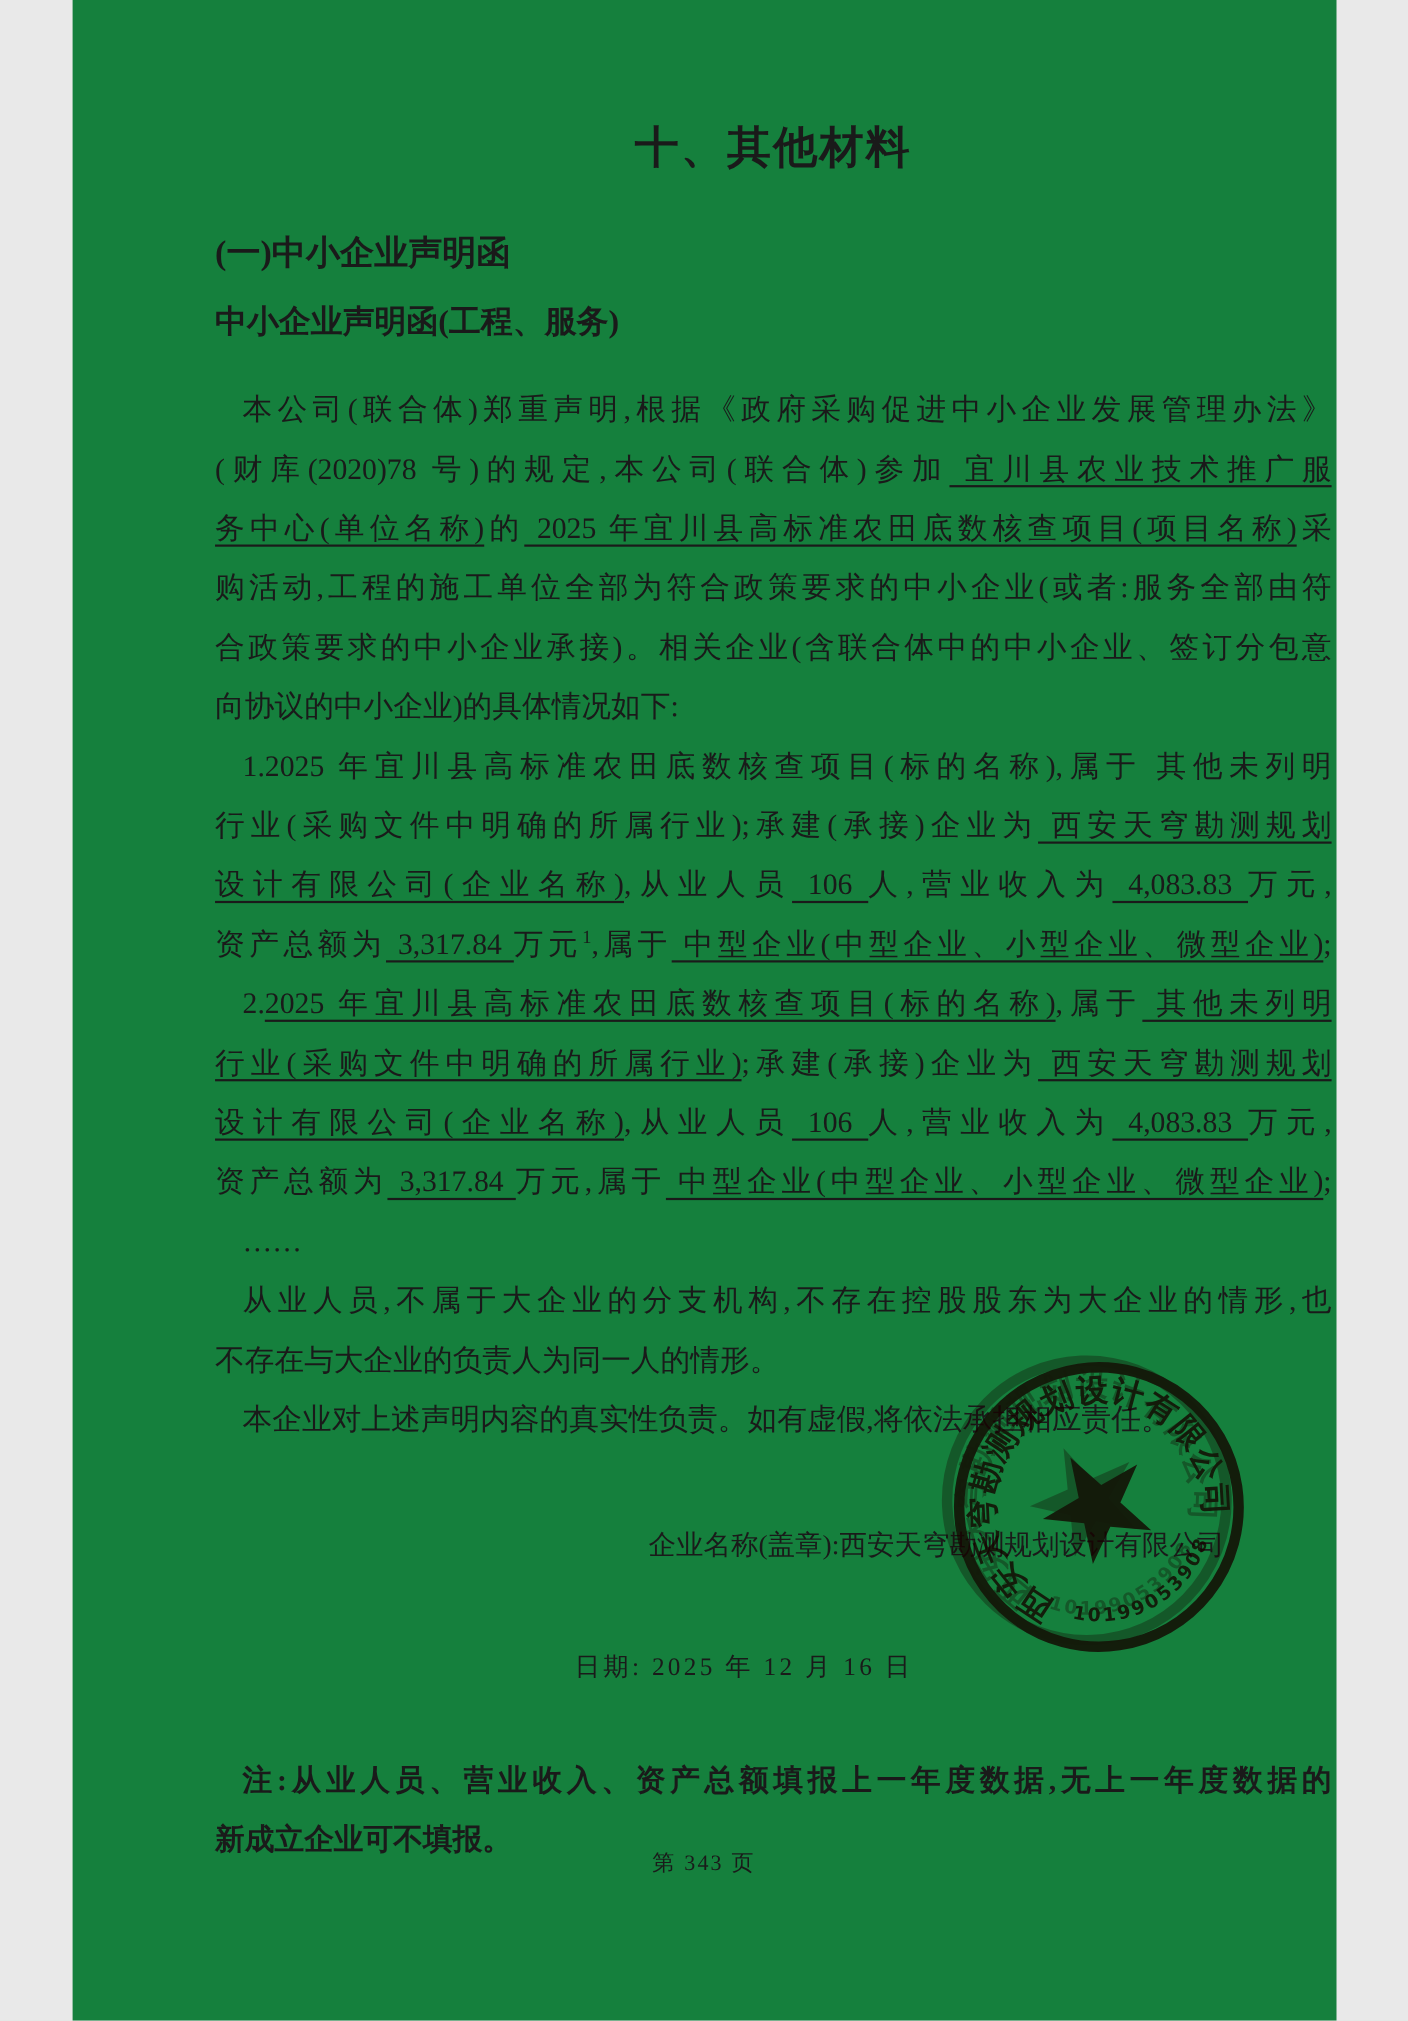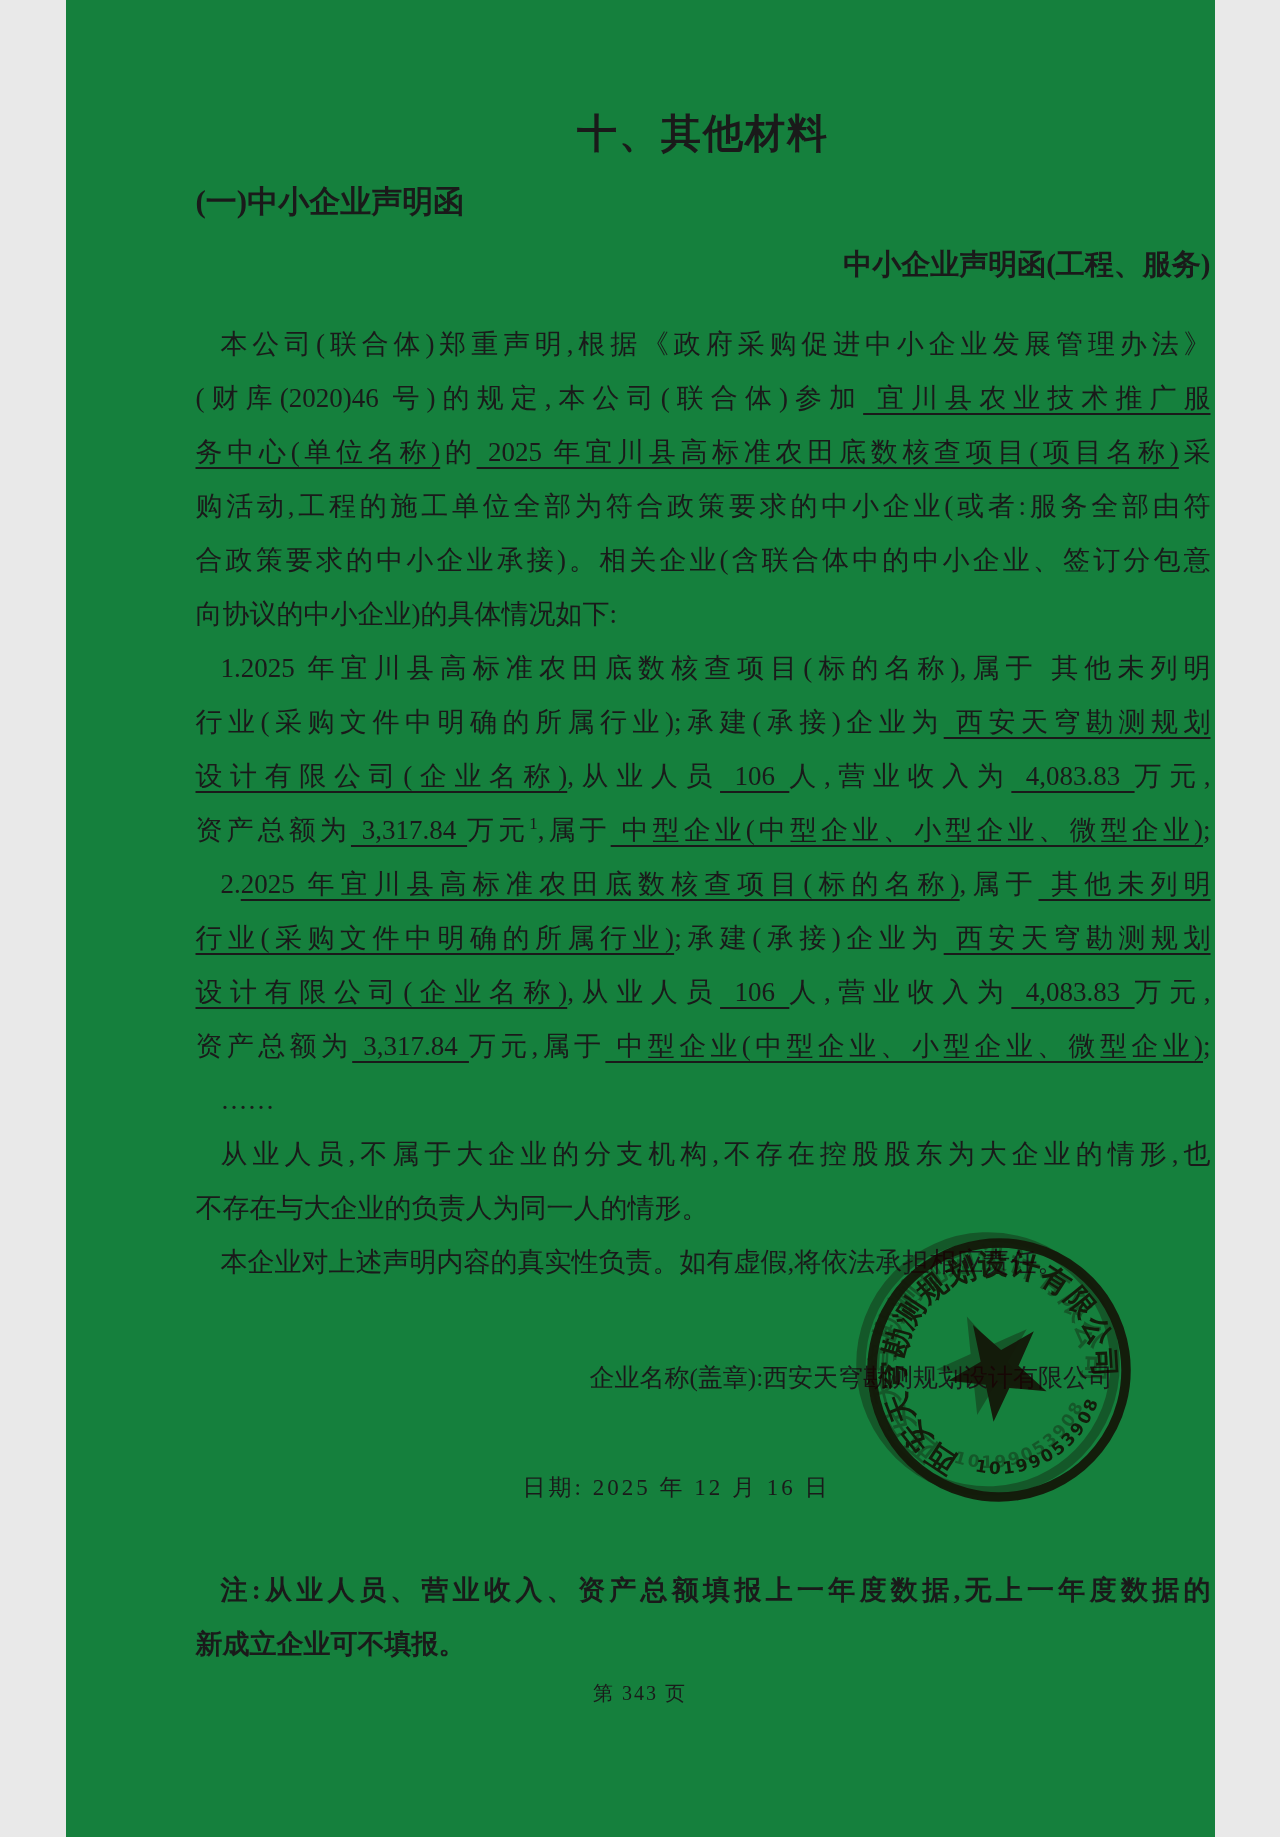--- a/index.html
+++ b/index.html
@@ -8,22 +8,22 @@
     width:1112px; height:1837px;
     margin:0 auto;
     background:#15803d;
     font-family:"Liberation Serif","DejaVu Serif",serif;
     color:#1a1a1a;
     overflow:hidden;
     padding-left:37px;
   }
   .content { position:absolute; left:130px; top:0; width:1015px; }
   .doc-title { margin-top:106px; text-align:center; font-size:40px; font-weight:bold; letter-spacing:2px; }
-  .section-heading { margin-top:20px; font-size:31px; font-weight:bold; }
-  .doc-subtitle { margin-top:22px; text-align:right; font-size:29px; font-weight:bold; }
+  .section-heading { margin-top:48px; font-size:31px; font-weight:bold; }
+  .doc-subtitle { margin-top:22px; text-align:left; font-size:29px; font-weight:bold; }
   .doc-body { margin-top:32px; font-size:27px; }
   .line { line-height:54px; text-align:left; }
   .line.fill { text-align:justify; text-align-last:justify; }
   .line.indent { text-indent:25px; }
   .u { text-decoration:underline; text-underline-offset:6px; text-decoration-thickness:1.5px; }
   sup { font-size:0.62em; vertical-align:super; line-height:0; }
   .sig-line { margin-top:62px; padding-left:394px; font-size:25px; line-height:54px; }
   .date-line { margin-top:56px; padding-left:327px; font-size:23px; line-height:54px; letter-spacing:3px; }
   .note-block { margin-top:48px; font-size:27px;font-weight:bold; }
   .page-footer { position:absolute; left:0; top:1680px; width:100%; text-align:center; font-size:20px; letter-spacing:2px; }
@@ -39,21 +39,21 @@
   <div class="content">
 
     <div class="doc-title">十、其他材料</div>
 
     <div class="section-heading">(一)中小企业声明函</div>
 
     <div class="doc-subtitle">中小企业声明函(工程、服务)</div>
 
     <div class="doc-body">
         <div class="line indent fill"><span>本公司(联合体)郑重声明,根据《政府采购促进中小企业发展管理办法》</span></div>
-        <div class="line fill"><span>(财库(2020)46 号)的规定,本公司(联合体)参加</span><span class="u"> 宜川县农业技术推广服</span></div>
+        <div class="line fill"><span>(财库(2020)78 号)的规定,本公司(联合体)参加</span><span class="u"> 宜川县农业技术推广服</span></div>
         <div class="line fill"><span class="u">务中心(单位名称)</span><span>的</span><span class="u"> 2025 年宜川县高标准农田底数核查项目(项目名称)</span><span>采</span></div>
         <div class="line fill"><span>购活动,工程的施工单位全部为符合政策要求的中小企业(或者:服务全部由符</span></div>
         <div class="line fill"><span>合政策要求的中小企业承接)。相关企业(含联合体中的中小企业、签订分包意</span></div>
         <div class="line"><span>向协议的中小企业)的具体情况如下:</span></div>
         <div class="line indent fill"><span>1.2025 年宜川县高标准农田底数核查项目(标的名称),属于 其他未列明</span></div>
         <div class="line fill"><span>行业(采购文件中明确的所属行业);承建(承接)企业为</span><span class="u"> 西安天穹勘测规划</span></div>
         <div class="line fill"><span class="u">设计有限公司(企业名称)</span><span>,从业人员</span><span class="u"> 106 </span><span>人,营业收入为</span><span class="u"> 4,083.83 </span><span>万元,</span></div>
         <div class="line fill"><span>资产总额为</span><span class="u"> 3,317.84 </span><span>万元</span><sup>1</sup><span>,属于</span><span class="u"> 中型企业(中型企业、小型企业、微型企业)</span><span>;</span></div>
         <div class="line indent fill"><span>2.</span><span class="u">2025 年宜川县高标准农田底数核查项目(标的名称)</span><span>,属于</span><span class="u"> 其他未列明</span></div>
         <div class="line fill"><span class="u">行业(采购文件中明确的所属行业)</span><span>;承建(承接)企业为</span><span class="u"> 西安天穹勘测规划</span></div>

